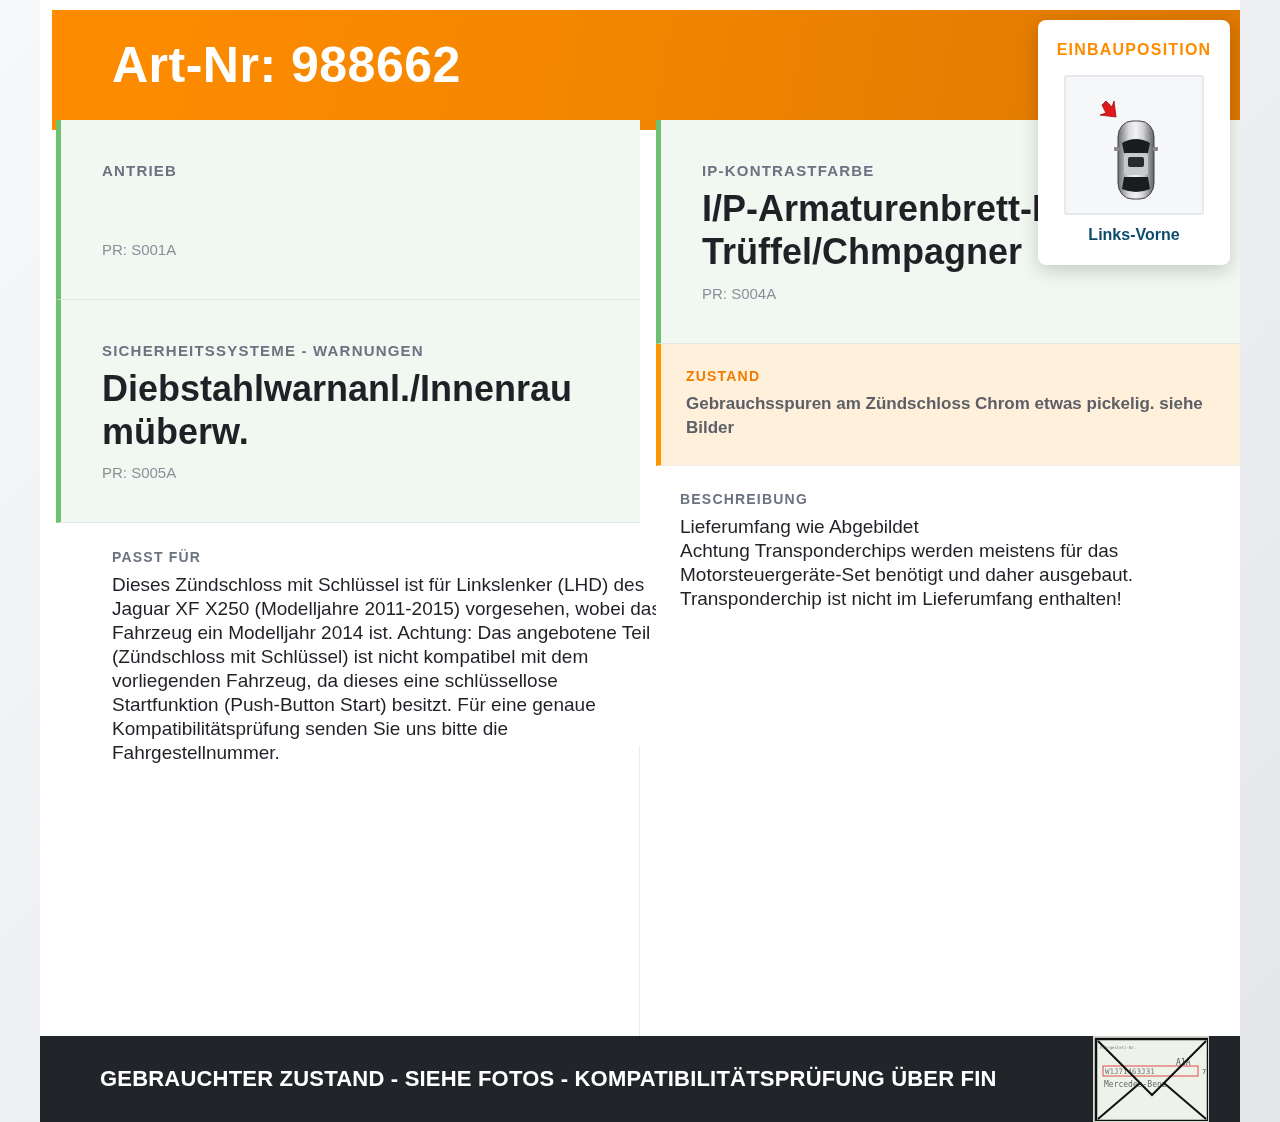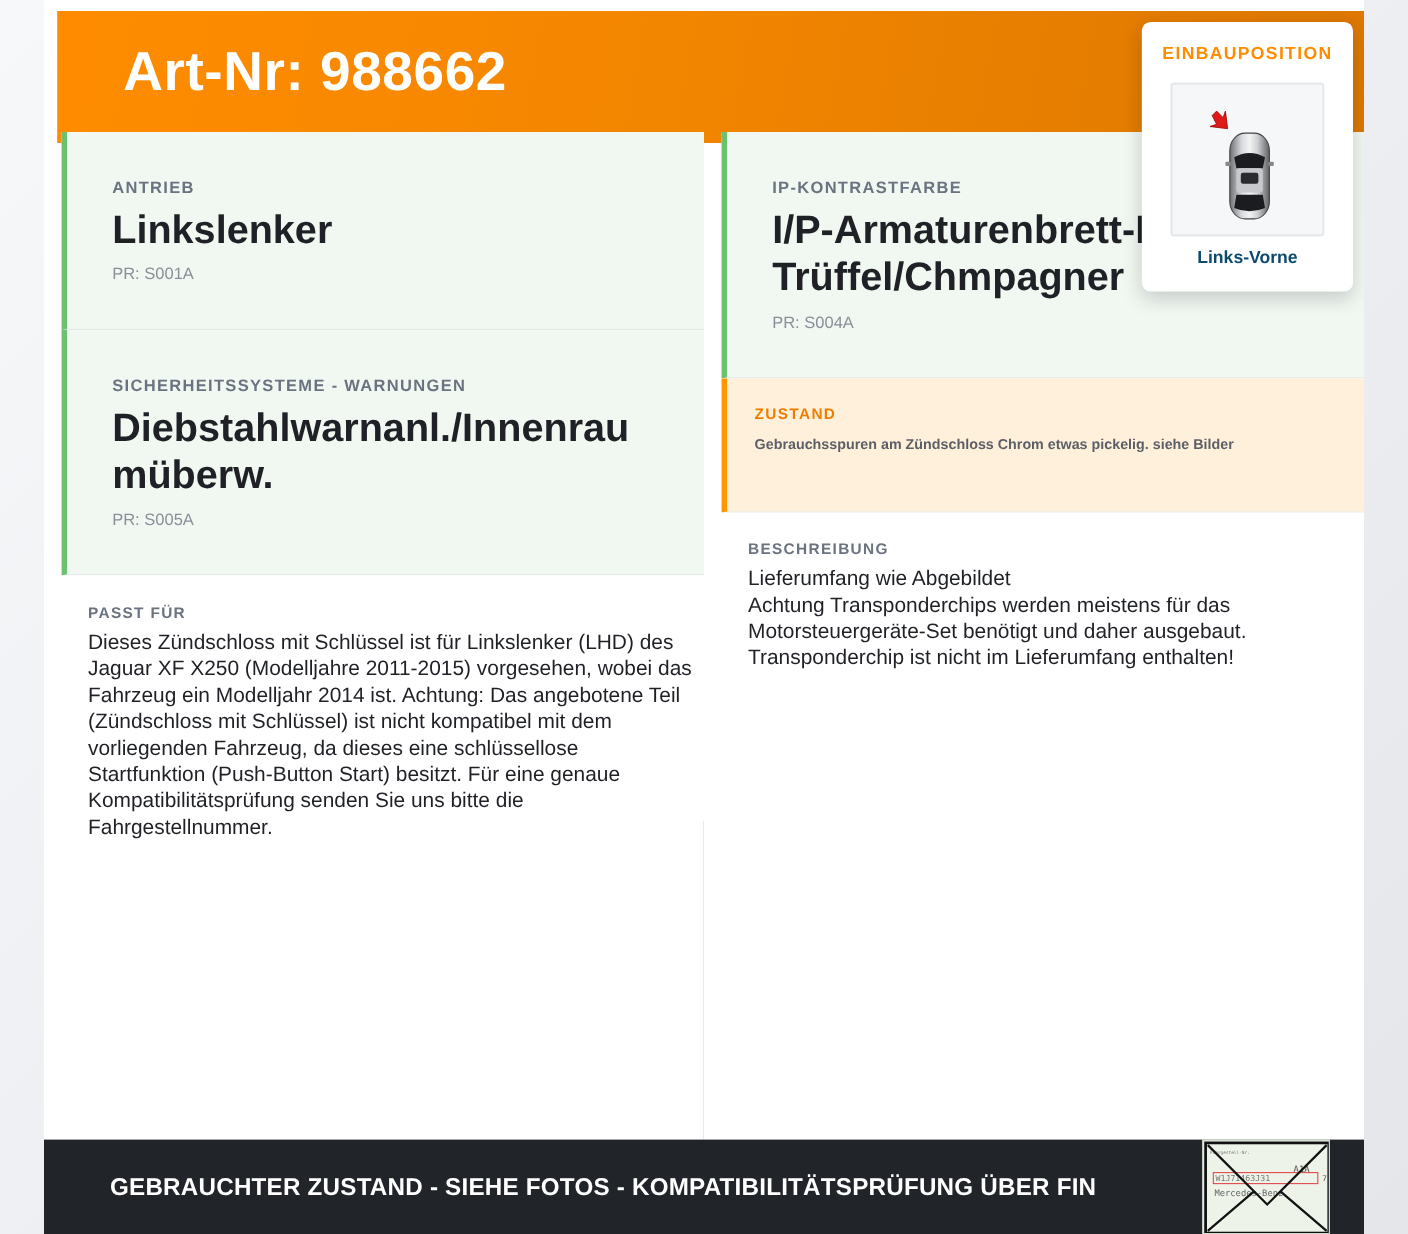--- a/index.html
+++ b/index.html
@@ -53,21 +53,21 @@
       background: #fff0dc;
       border-left: 5px solid #ff9500;
       border-bottom: 1px solid #ececec;
     }
     .zustand .label {
       position: absolute; left: 25px; top: 24px;
       font-size: 14px; font-weight: 700; letter-spacing: 1.2px; color: #ef7d00;
     }
     .zustand .text {
       position: absolute; left: 25px; top: 48px; width: 520px;
-      font-size: 13px; font-weight: 700; color: #5c5f66; line-height: 24px;
+      font-size: 17px; font-weight: 700; color: #5c5f66; line-height: 24px;
     }
     .plain {
       position: relative; background: #ffffff;
     }
     .plain .label {
       position: absolute; left: 24px;
       font-size: 14px; font-weight: 700; letter-spacing: 1.2px; color: #6b7280;
     }
     .plain .text {
       position: absolute; left: 24px; width: 560px;
@@ -116,29 +116,28 @@
 
 <div class="page">
 
   <div class="header">
     <h1>Art-Nr: 988662</h1>
   </div>
 
   <div class="col col-left">
     <div class="spec" style="height:180px;">
       <div class="label" style="top:42px;">ANTRIEB</div>
-      <div class="value" style="top:67px;">Linkslenker</div>
       <div class="pr" style="top:121px;">PR: S001A</div>
     </div>
     <div class="spec" style="height:223px;">
       <div class="label" style="top:42px;">SICHERHEITSSYSTEME - WARNUNGEN</div>
       <div class="value" style="top:67px; width:500px; word-break: break-all;">Diebstahlwarnanl./Innenraumüberw.</div>
       <div class="pr" style="top:164px;">PR: S005A</div>
     </div>
-    <div class="plain" style="height:290px;">
+    <div class="plain" style="height:290px;margin-left:32px;">
       <div class="label" style="top:26px;">PASST FÜR</div>
       <div class="text" style="top:50px; width:552px;">Dieses Zündschloss mit Schlüssel ist für Linkslenker (LHD) des Jaguar XF X250 (Modelljahre 2011-2015) vorgesehen, wobei das Fahrzeug ein Modelljahr 2014 ist. Achtung: Das angebotene Teil (Zündschloss mit Schlüssel) ist nicht kompatibel mit dem vorliegenden Fahrzeug, da dieses eine schlüssellose Startfunktion (Push-Button Start) besitzt. Für eine genaue Kompatibilitätsprüfung senden Sie uns bitte die Fahrgestellnummer.</div>
     </div>
   </div>
 
   <div class="col col-right">
     <div class="spec" style="height:224px;">
       <div class="label" style="top:42px;">IP-KONTRASTFARBE</div>
       <div class="value" style="top:67px; width:510px;">I/P-Armaturenbrett-Kontrast-Trüffel/Chmpagner</div>
       <div class="pr" style="top:165px;">PR: S004A</div>

